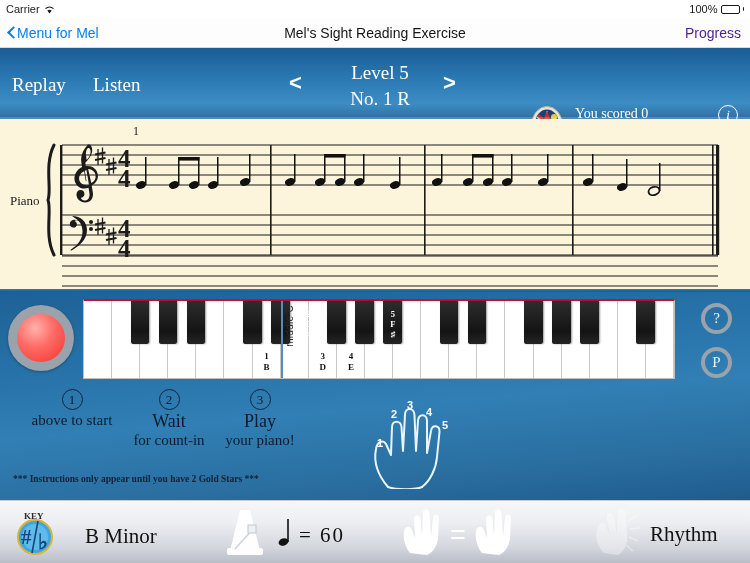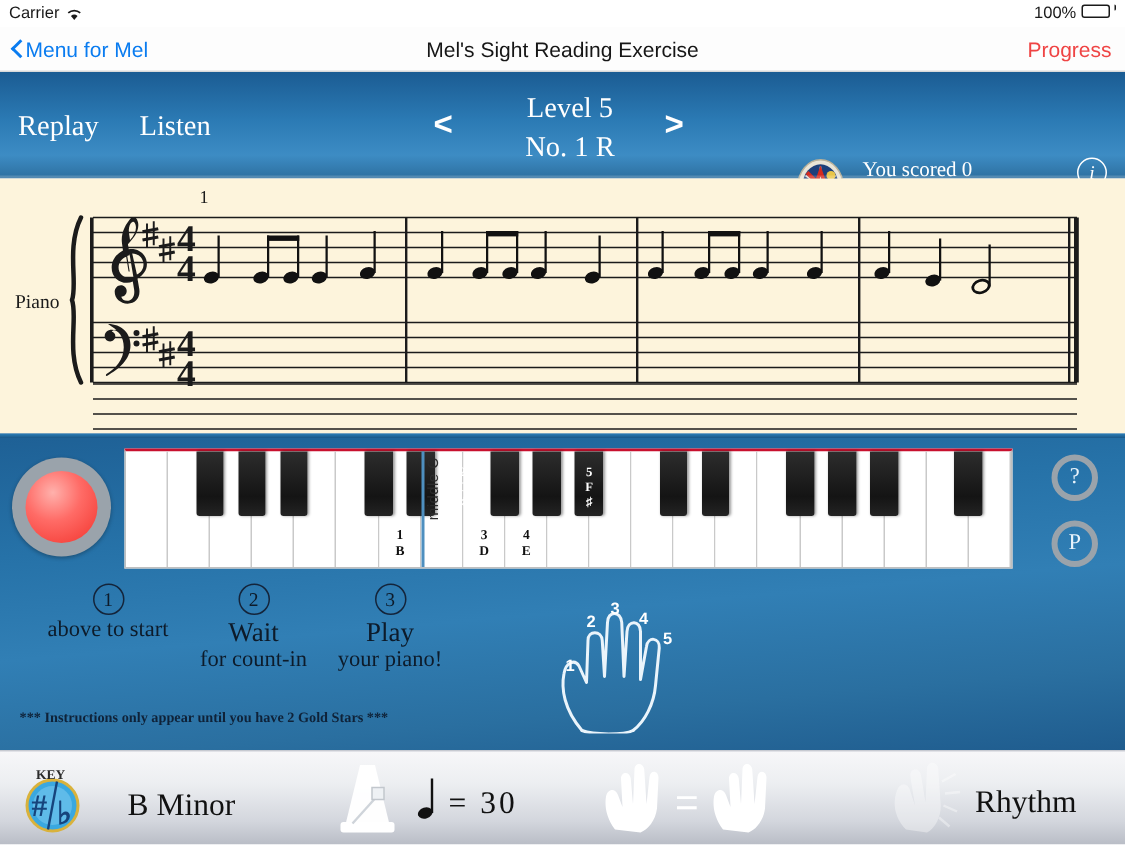--- a/index.html
+++ b/index.html
@@ -21,21 +21,21 @@
     position:relative;
   }
   #carrier-group { display:flex; align-items:center; gap:4px; }
   .wifi-ico { display:inline-block; width:11px; height:9px; position:relative; }
   .wifi-ico svg { display:block; }
   #clock {
     position:absolute; left:0; right:0; text-align:center;
     font-size:11px; font-weight:normal;margin-top:42px;
   }
   #battery-group {
-    margin-left:auto; display:flex; gap:3px;
+    margin-left:auto; display:flex; align-items:center; gap:3px;
     font-size:11px;
   }
   .batt-body {
     width:19px; height:9px; border:1px solid #1a1a1a;
     border-radius:2px; position:relative; padding:1px;
   }
   .batt-fill { width:100%; height:100%; background:#1a1a1a; border-radius:1px;}
   .batt-cap { width:1.5px; height:4px; background:#1a1a1a; border-radius:0 1px 1px 0;}
 
   
@@ -59,21 +59,21 @@
     width:7px; height:7px;
     border-left:2.2px solid #0a7cf0; border-bottom:2.2px solid #0a7cf0;
     transform:rotate(45deg);
   }
   #nav-title {
     position:absolute; left:0; right:0; text-align:center;
     font-size:14px; color:#161616; font-weight:normal;
   }
   #progress-btn {
     margin-left:auto; padding-right:9px;
-    color:#ef4444; font-size:14px; cursor:pointer;
+    color:#4c1d95; font-size:14px; cursor:pointer;
   }
 
   
   #control-bar {
     height:71px; width:100%;
     background:linear-gradient(180deg,#1b5c93 0%,#2b7ab4 45%,#3d8cc4 78%,#2d6f9f 100%);
     position:relative; color:#ffffff;
   }
   #control-bar::after{
     content:""; position:absolute; left:0; right:0; bottom:0; height:2px;
@@ -609,21 +609,21 @@
         <line x1="17" y1="42" x2="35" y2="22" stroke="#cfd4da" stroke-width="1.6"></line>
         <rect x="30" y="18" width="8" height="8" fill="#eef1f4" stroke="#c2c7cd"></rect>
       </svg>
     </span>
     <span>
       <svg width="15" height="34" viewBox="0 0 15 34">
         <ellipse cx="5.5" cy="26" rx="5" ry="3.6" transform="rotate(-18 5.5 26)" fill="#111"></ellipse>
         <rect x="9.2" y="3" width="1.6" height="23" fill="#111"></rect>
       </svg>
     </span>
-    <span id="tempo-text">=  30</span>
+    <span id="tempo-text">=  60</span>
   </div>
 
   <div id="hands-group">
     <span>
       <svg width="48" height="48" viewBox="0 0 48 48">
         <path d="M12 44 C6 36 5 28 6 22 C7 17 12 16 14 21 L17 29 L16 10 C16 5 22 5 22.5 10
                  L24 27 L25 4 C25 -1 31 -1 31.5 4 L33 27 L35 9 C35.5 4 41 4.5 41 9.5
                  L40 30 C39 38 34 44 29 46 Z" fill="#ffffff"></path>
       </svg>
     </span>

